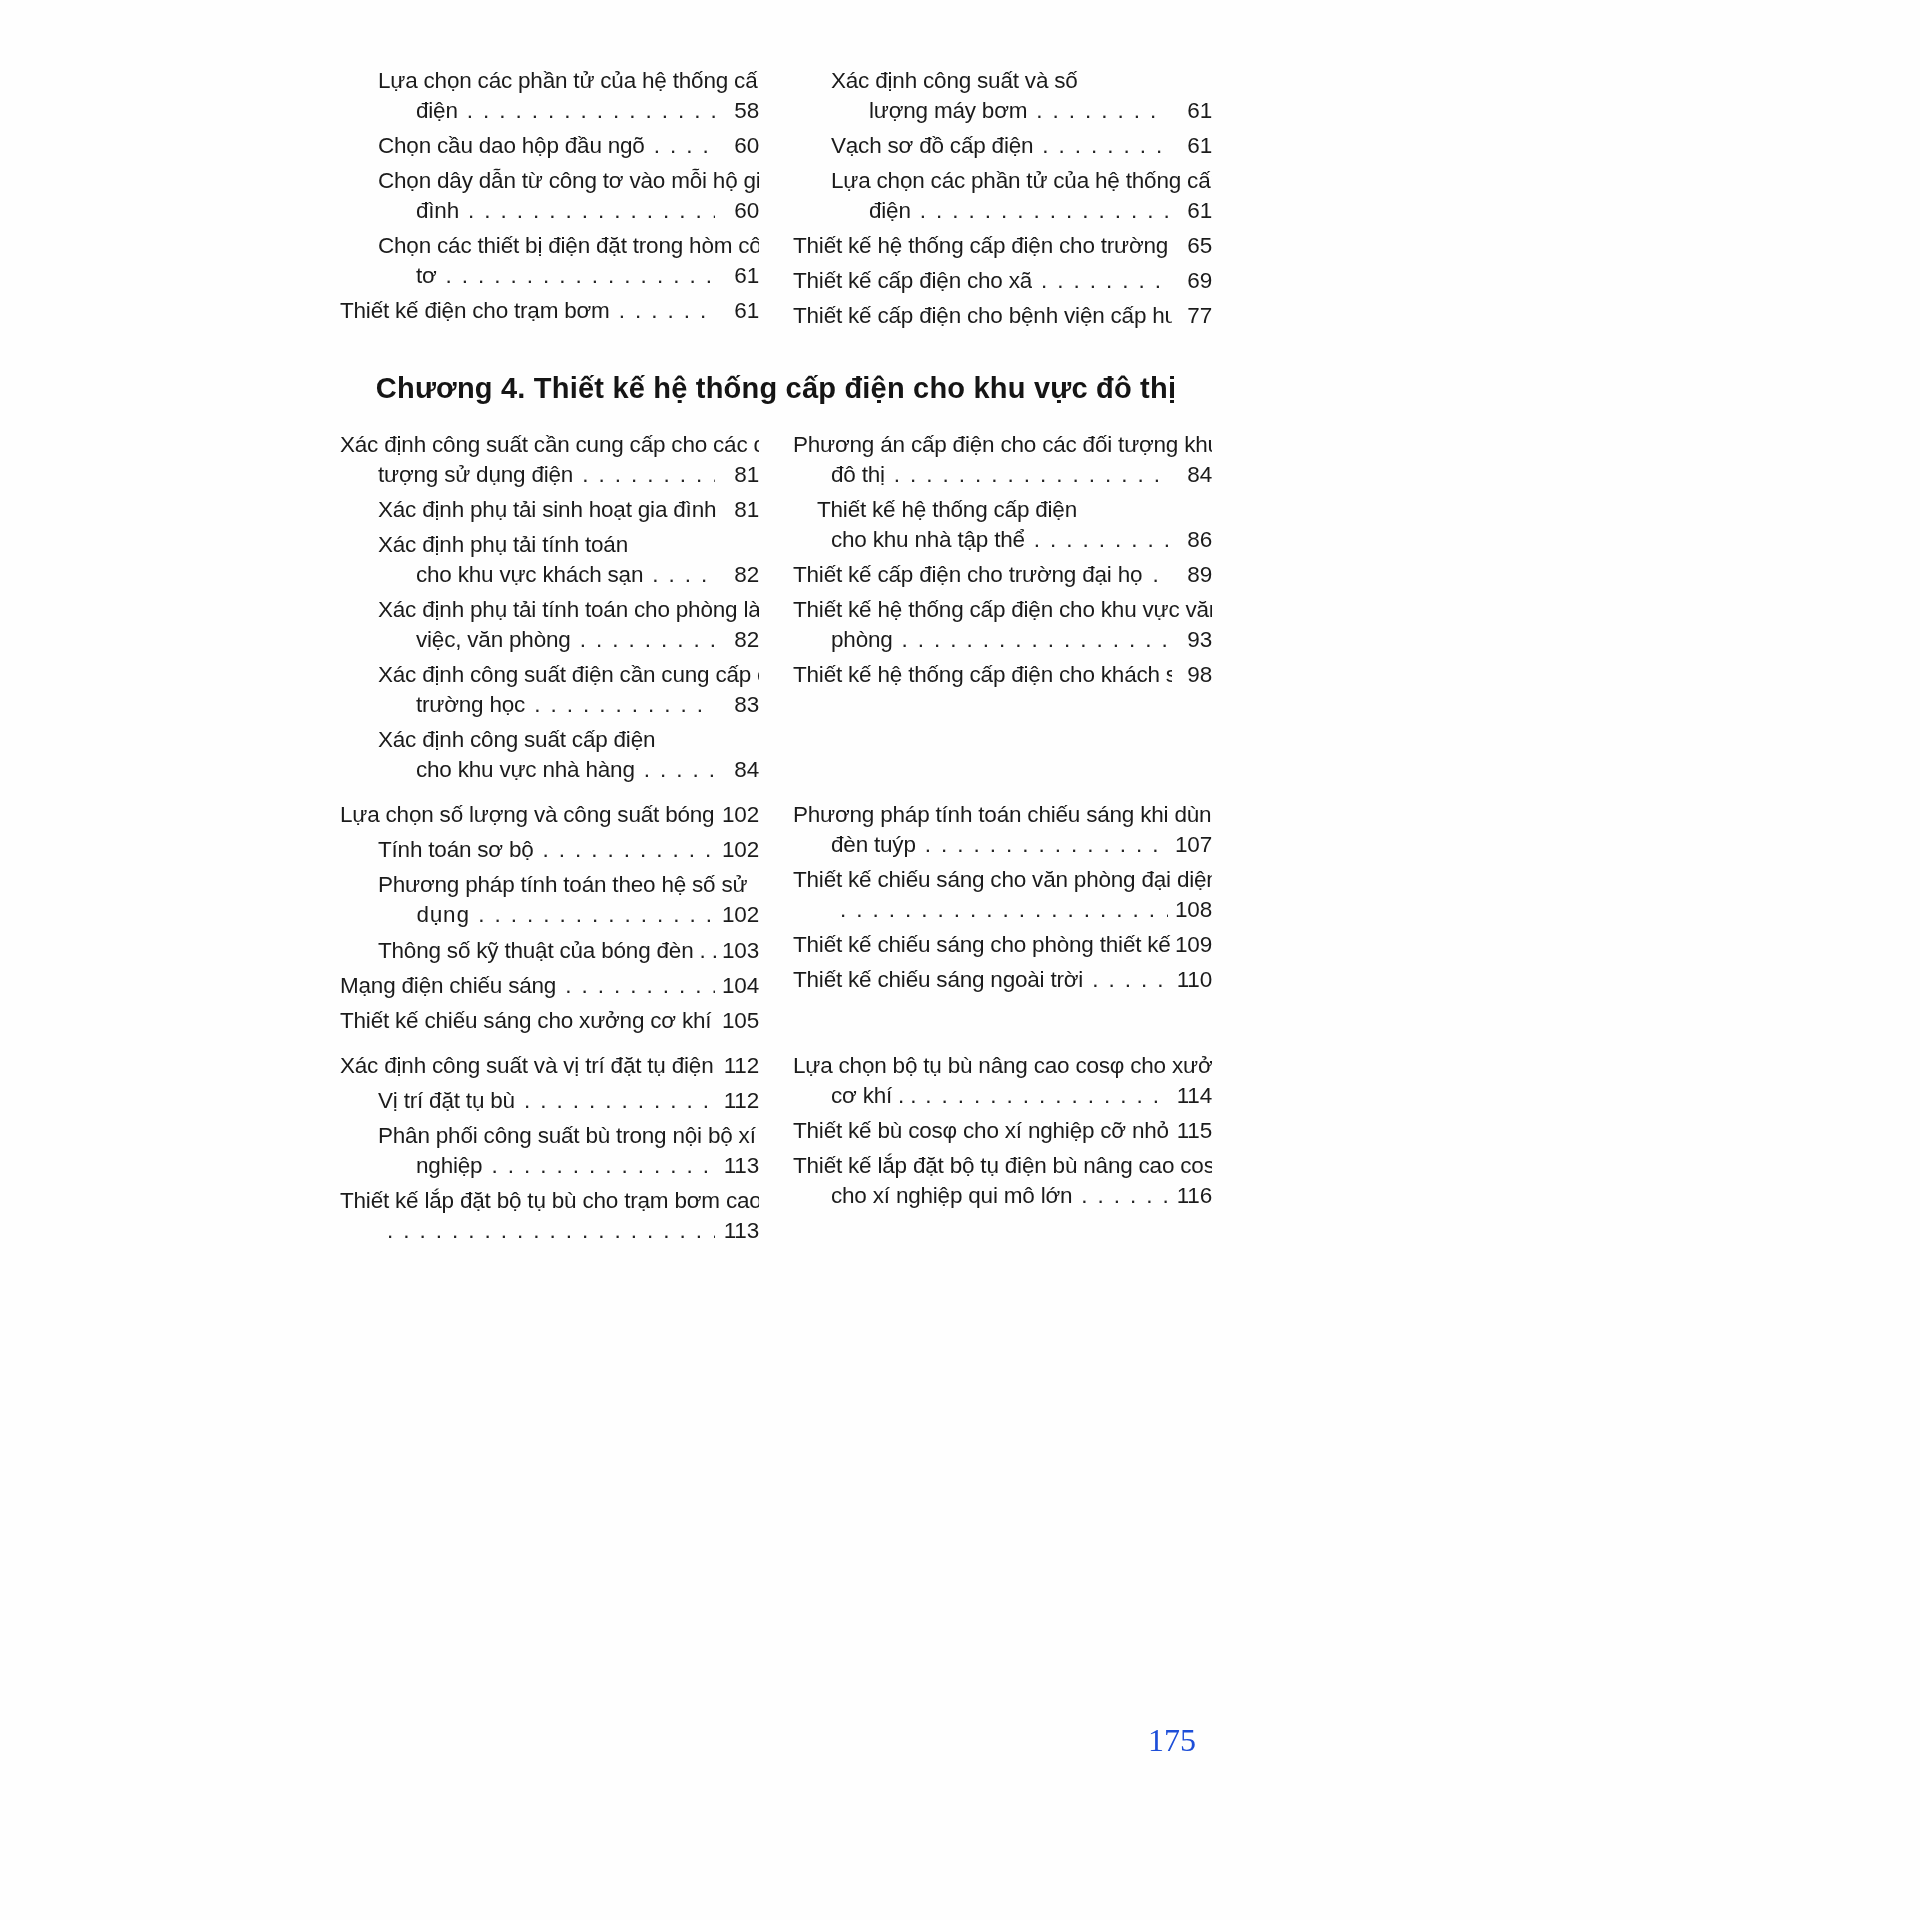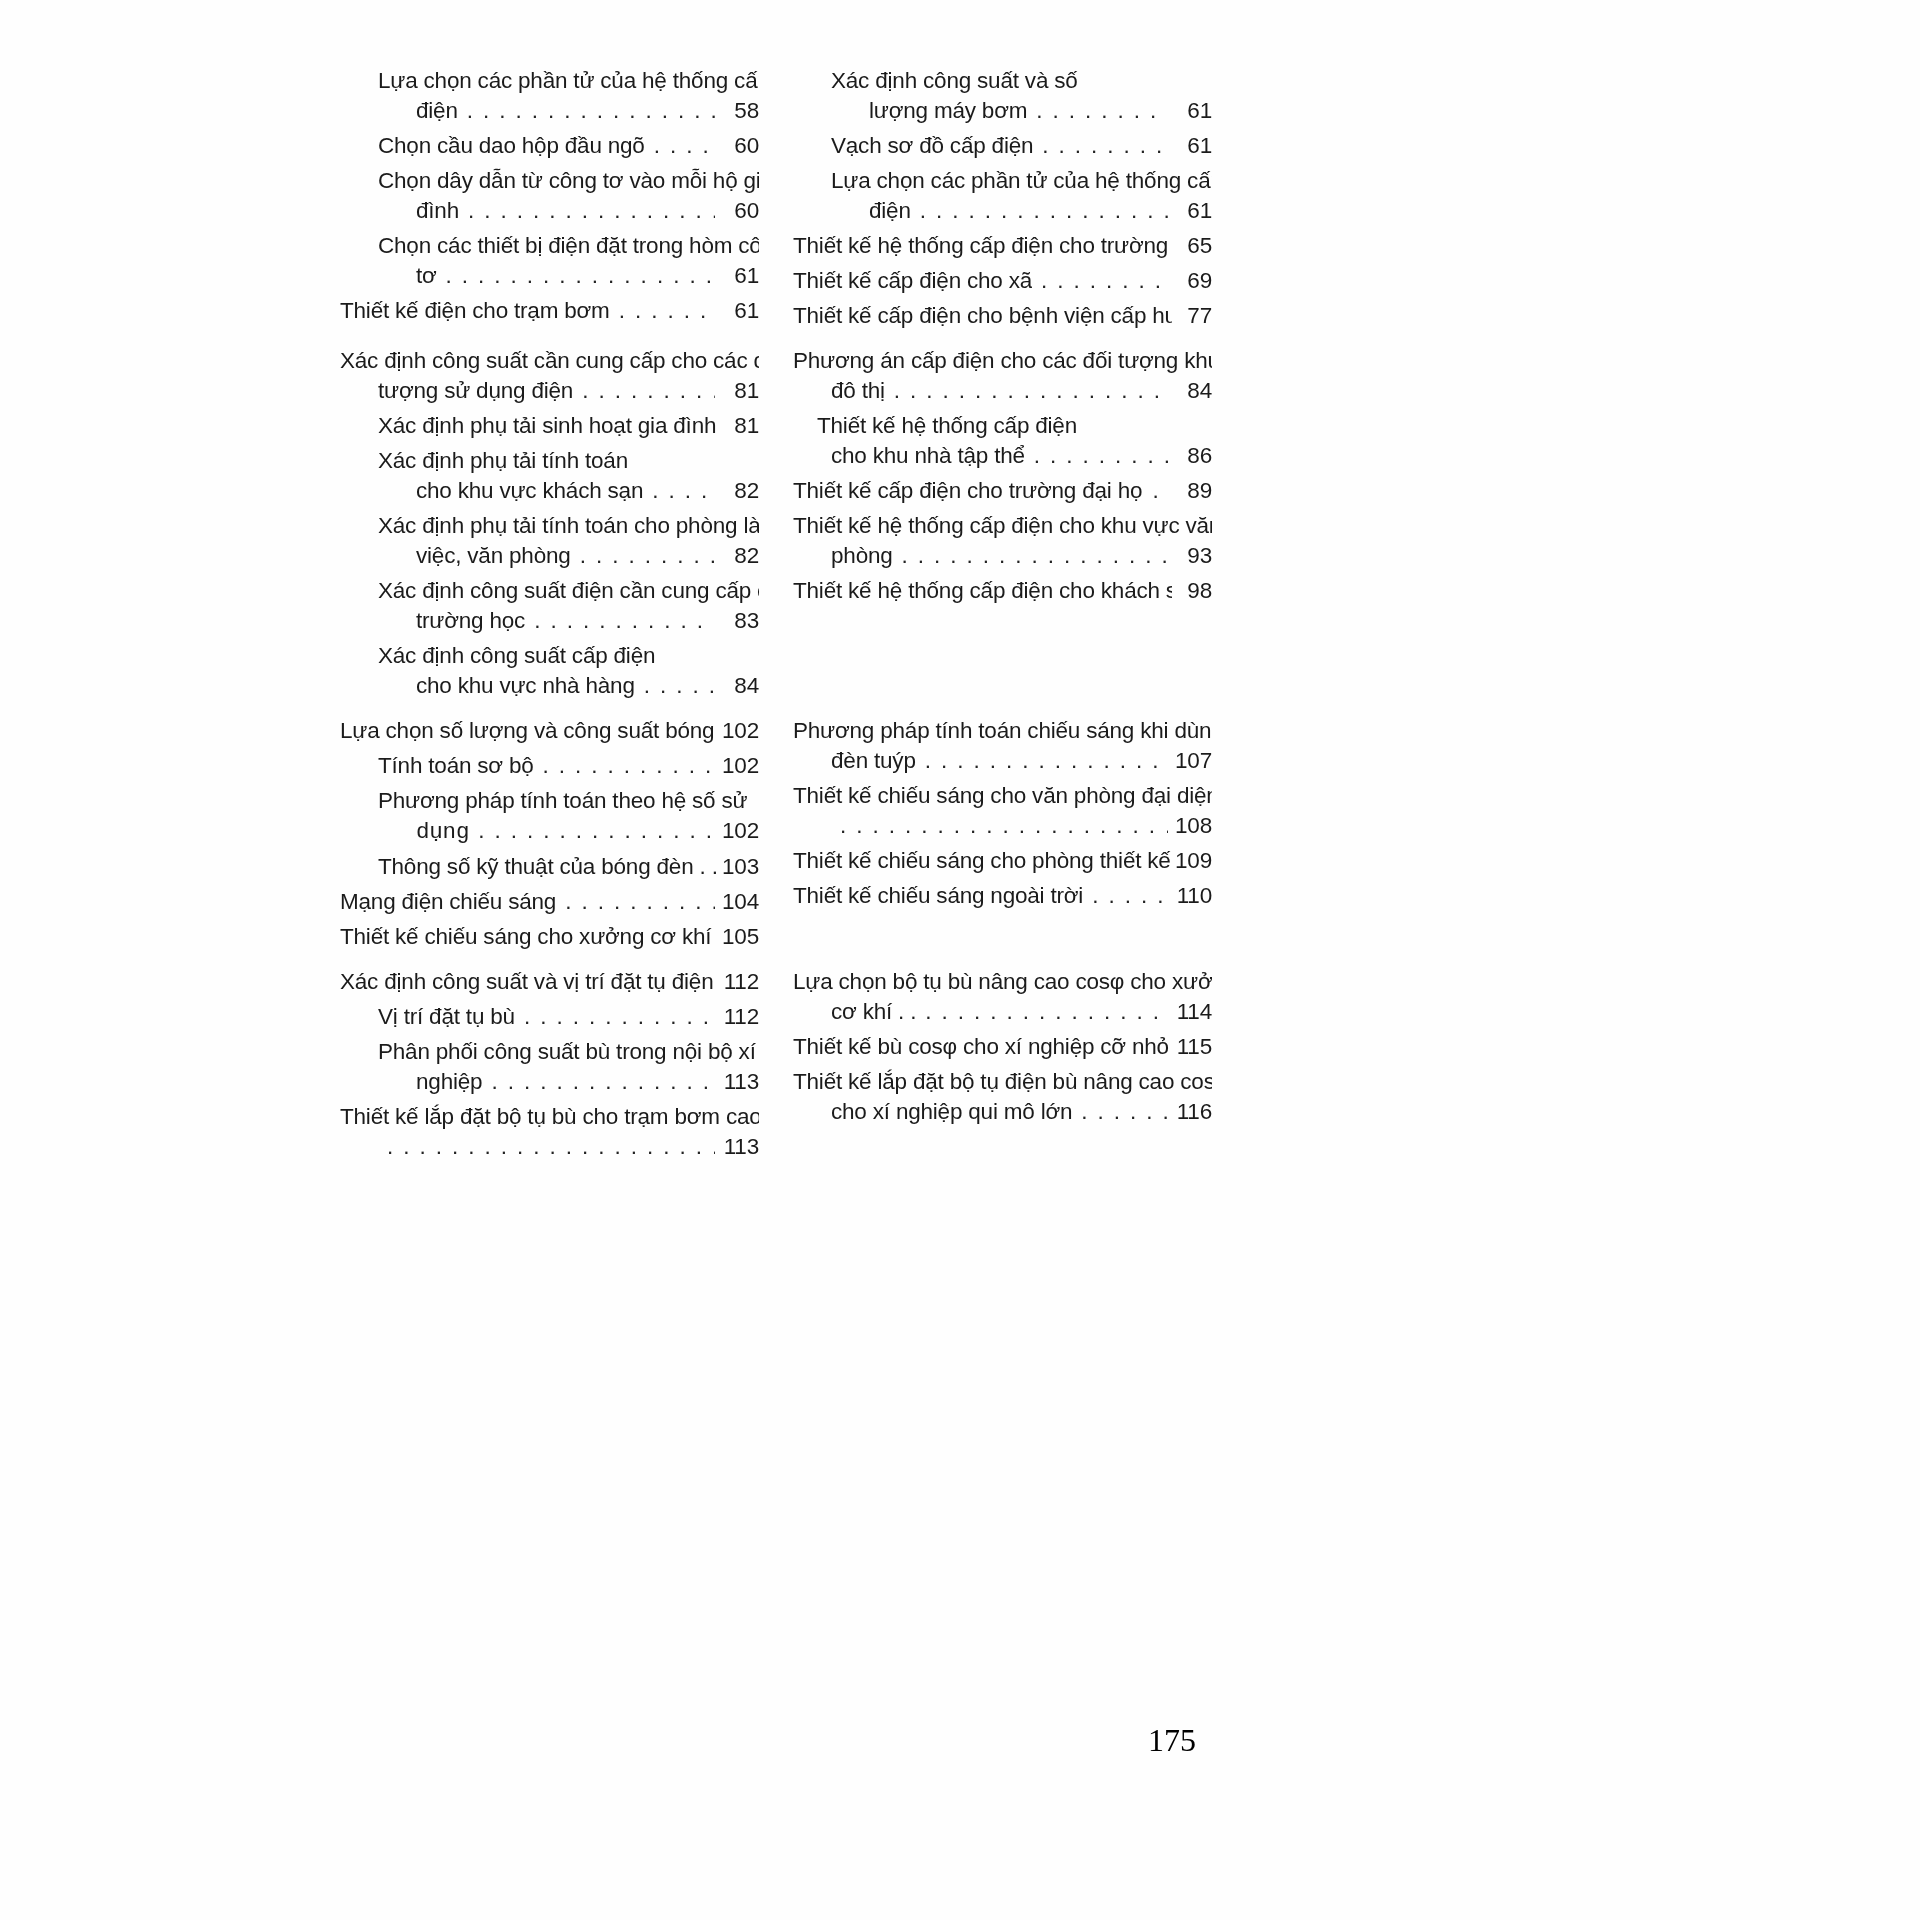--- a/index.html
+++ b/index.html
@@ -66,21 +66,21 @@
     flex: 0 0 auto;
     min-width: 40px;
     text-align: right;
   }
   .folio {
     position: absolute;
     left: 1148px;
     top: 1722px;
     font-family: "Liberation Serif", serif;
     font-size: 32px;
-    color: #000000;
+    color: #1d4ed8;
   }
 </style>
 </head>
 <body>
 
 <div class="page">
   <div class="toc">
       <div class="toc-section">
         <div class="columns">
           <div class="col">
@@ -175,20 +175,21 @@
               <div class="line">
                 <span class="txt" style="padding-left: 0px;">Thiết kế cấp điện cho bệnh viện cấp huyện</span>
                 <span class="spacer"></span>
                 <span class="pagenum">77</span>
               </div>
             </div>
           </div>
         </div>
       </div>
       <div class="toc-section">
+        <div class="chapter-heading">Chương 4. Thiết kế hệ thống cấp điện cho khu vực đô thị</div>
         <div class="columns">
           <div class="col">
             <div class="entry">
               <div class="line">
                 <span class="txt" style="padding-left: 0px;">Xác định công suất cần cung cấp cho các đối</span>
               </div>
               <div class="line">
                 <span class="txt" style="padding-left: 38px;">tượng sử dụng điện</span>
                 <span class="dots">..........................................................................................</span>
                 <span class="pagenum">81</span>

